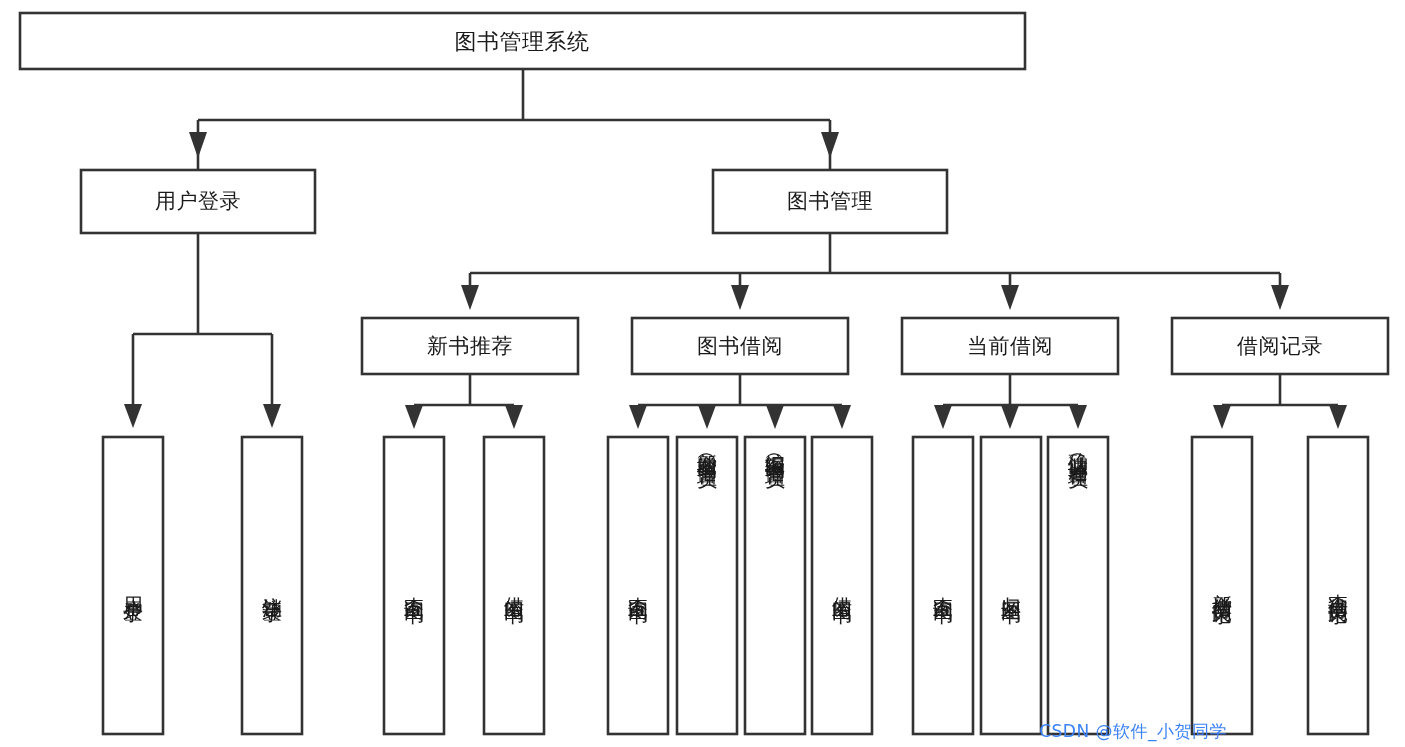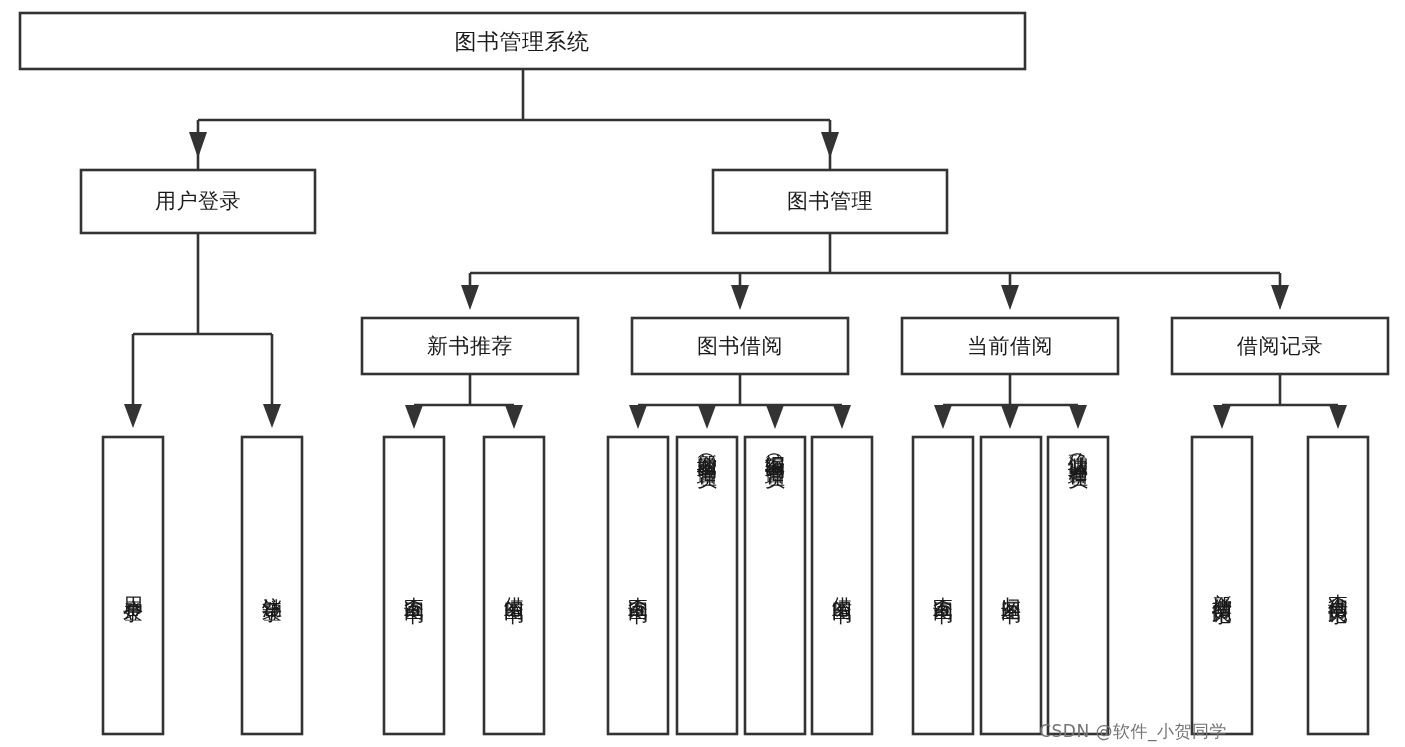--- a/index.html
+++ b/index.html
@@ -67,21 +67,21 @@
     text-align: center;
     white-space: nowrap;
     pointer-events: none;
   }
   .watermark {
     position: absolute;
     right: 8px;
     bottom: 4px;
     font-family: "DejaVu Sans", "Liberation Sans", sans-serif;
     font-size: 17px;
-    color: #737373;
+    color: #3b82f6;
     white-space: nowrap;
     letter-spacing: 0.5px;
   }
 </style>
 </head>
 <body>
 
 <div id="diagram-root">
 
   <svg id="tree-svg" viewBox="0 0 1405 747">

